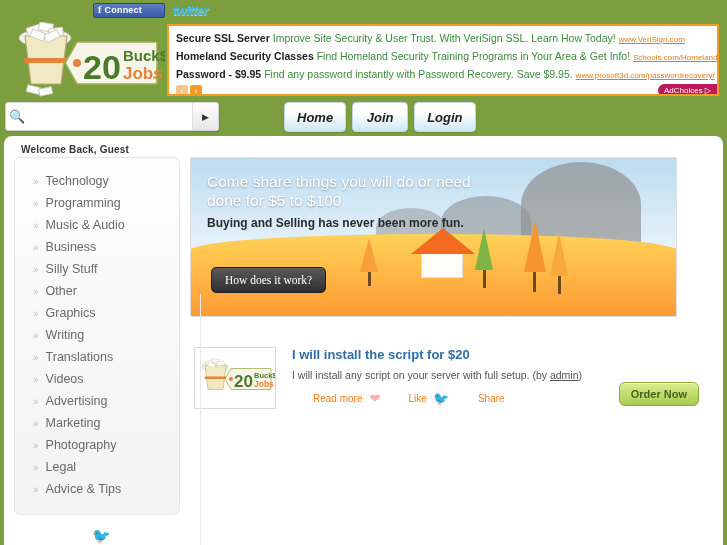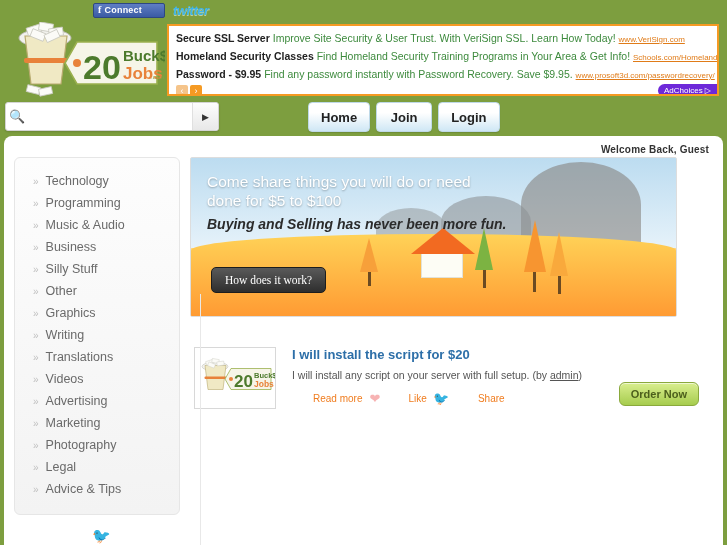--- a/index.html
+++ b/index.html
@@ -91,21 +91,21 @@
     color: #fff;
     font-size: 9px;
     line-height: 12px;
     text-align: center;
   }
   .ad-arrow.prev { background: #f5c48a; }
   .ad-arrow.next { background: #f59a23; }
   .adchoices {
     position: absolute;
     right: -7px; top: -1px;
-    background: #6d28d9;
+    background: #be185d;
     color: #ffffff;
     font-size: 8px;
     padding: 2px 6px 2px 6px;
     border-radius: 8px 0 0 8px;
   }
 
   
   .searchrow {
     position: absolute;
     left: 0; top: 82px;
@@ -143,23 +143,24 @@
     background: linear-gradient(#fdfdfd, #e8e8e8);
     border-radius: 0 3px 3px 0;
     display: flex;
     align-items: center;
     justify-content: center;
     font-size: 9px;
     color: #333;
   }
   .nav {
     position: absolute;
-    left: 308px; top: 0;
+    left: 284px; top: 0;
     display: flex;
     gap: 6px;
+    font-style: italic;
   }
   .nav-btn {
     min-width: 56px;
     height: 30px;
     padding: 0 12px;
     background: linear-gradient(#ffffff 0%, #ffffff 35%, #cfe7f5 100%);
     border: 1px solid #bfd9e8;
     border-radius: 4px;
     color: #222222;
     font-size: 13px;
@@ -172,26 +173,27 @@
 
   
   .main {
     position: absolute;
     left: 4px; top: 136px;
     width: 719px; height: 409px;
     background: #ffffff;
     border-radius: 8px 8px 0 0;
   }
   .welcome {
-    text-align: right;
+    text-align: left;
     font-size: 10px;
     font-weight: bold;
     color: #333333;
     padding: 8px 14px 0 0;
     letter-spacing: .2px;
+    margin-left: 17px;
   }
   .body-cols {
     display: flex;
     padding: 2px 0 0 0;
   }
 
   
   .sidebar {
     width: 184px;
     padding: 0 8px 0 10px;
@@ -279,22 +281,21 @@
     font-size: 15.5px;
     line-height: 19px;
     font-weight: normal;
     text-shadow: 0 1px 2px rgba(0,0,0,.3);
     width: 300px;
   }
   .banner-h2 {
     position: absolute;
     left: 16px; top: 58px;
     color: #2b2b2b;
-    font-size: 14px;
-    font-style: italic;
+    font-size: 12px;
     font-weight: bold;
     width: 320px;
   }
   .banner-btn {
     position: absolute;
     left: 20px; bottom: 23px;
     background: linear-gradient(#5a5a5a, #2e2e2e);
     color: #ffffff;
     font-size: 11.5px;
     padding: 6px 13px;

